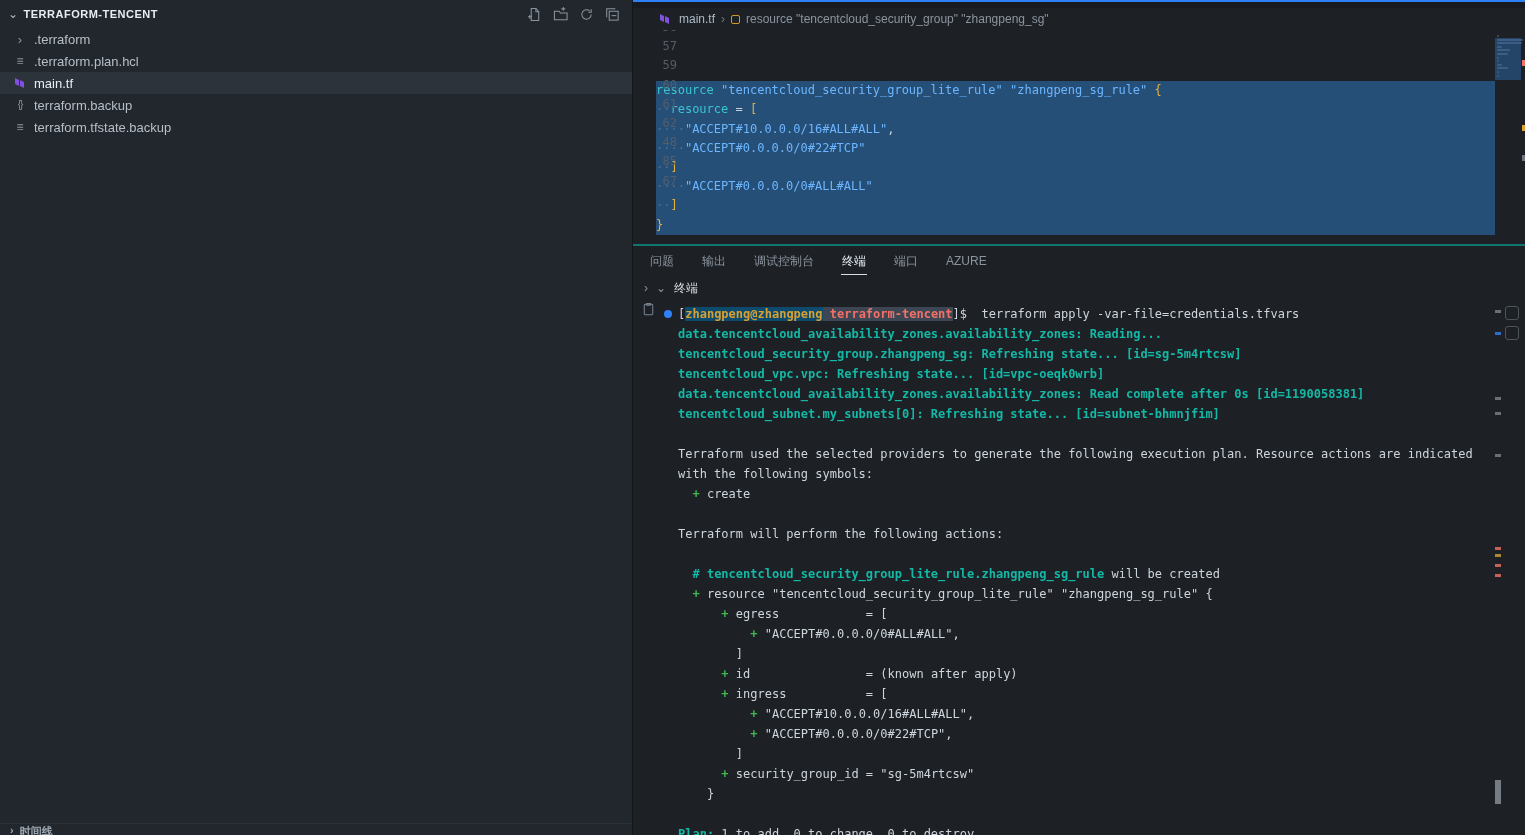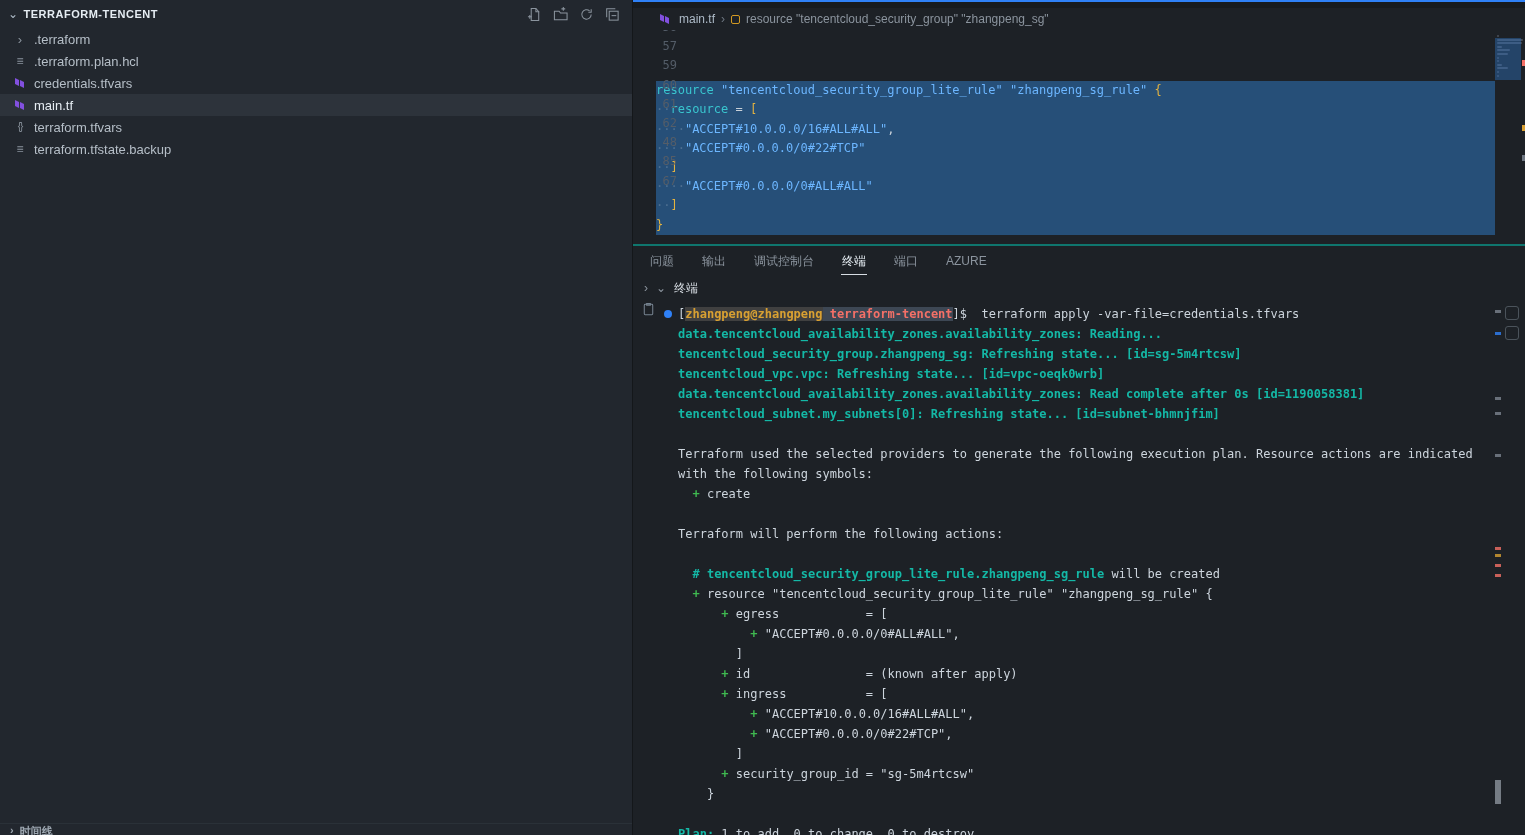--- a/index.html
+++ b/index.html
@@ -78,21 +78,21 @@
   .term-gutter { position:absolute; left:0; top:0; width:45px; height:100%; }
   .g-clip { position:absolute; left:8px; top:2px; color:#768390; }
   .g-clip svg { width:15px; height:15px; stroke:currentColor; fill:none; stroke-width:1.1; }
   .g-dot { position:absolute; left:31px; top:10px; width:8px; height:8px; border-radius:50%;
            background:var(--accent-blue,#2f81f7); }
   .term-lines { position:absolute; left:45px; top:4px; right:24px; white-space:pre; color:#cdd5dd; }
   .tline { height:20px; }
   .tt { color:#cdd5dd; }
   .tb { color:#14b8a6; font-weight:bold; }
   .tg { color:var(--green,#3fb950); font-weight:bold; }
-  .thy { color:var(--prompt-yellow,#d8a032); background:#404040; font-weight:bold; }
+  .thy { color:var(--prompt-yellow,#d8a032); background:#0c4a6e; font-weight:bold; }
   .tho { color:var(--prompt-red,#f47067); background:#3d4754; font-weight:bold; }
   .term-scroll { position:absolute; right:22px; top:0; width:10px; height:100%; }
   .ts-mark { position:absolute; left:2px; width:6px; height:3px; background:#7d8590; opacity:.8; }
   .ts-slider { position:absolute; left:2px; width:6px; height:24px; background:rgba(190,200,210,.55); }
   .term-side { position:absolute; right:0; top:6px; width:20px; display:flex; flex-direction:column; gap:6px;
                opacity:.8; }
   .term-side .mini { width:14px; height:14px; border:1px solid #576069; border-radius:3px; }
 </style>
 </head>
 <body>
@@ -134,31 +134,27 @@
     </div>
     <div class="file-list">
         <div class="file-row">
           <span class="fic ic-chevron">›</span>
           <span class="flabel">.terraform</span>
         </div>
         <div class="file-row">
           <span class="fic ic-file">≡</span>
           <span class="flabel">.terraform.plan.hcl</span>
         </div>
-        <div class="file-row">
-          <span class="fic ic-terraform"></span>
-          <span class="flabel">credentials.tfvars</span>
-        </div>
         <div class="file-row selected">
           <span class="fic ic-terraform"></span>
           <span class="flabel">main.tf</span>
         </div>
         <div class="file-row">
           <span class="fic ic-braces">{}</span>
-          <span class="flabel">terraform.tfvars</span>
+          <span class="flabel">terraform.backup</span>
         </div>
         <div class="file-row">
           <span class="fic ic-file">≡</span>
           <span class="flabel">terraform.tfstate.backup</span>
         </div>
       </div>
     <div class="sb-bottom">
       <span class="chev">›</span>
       <span>时间线</span>
     </div>

